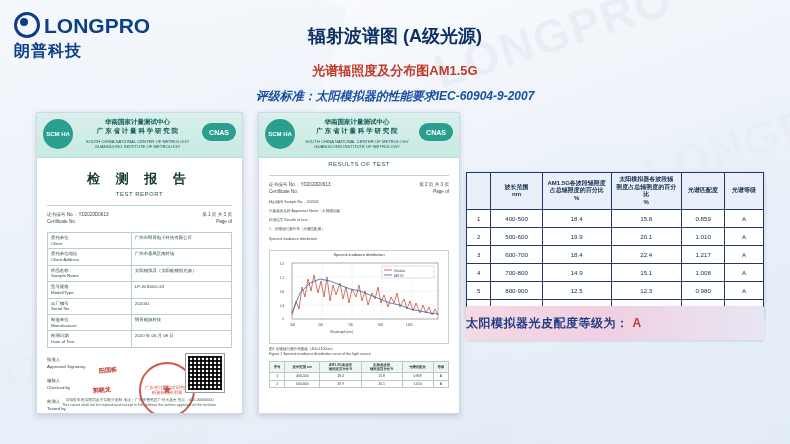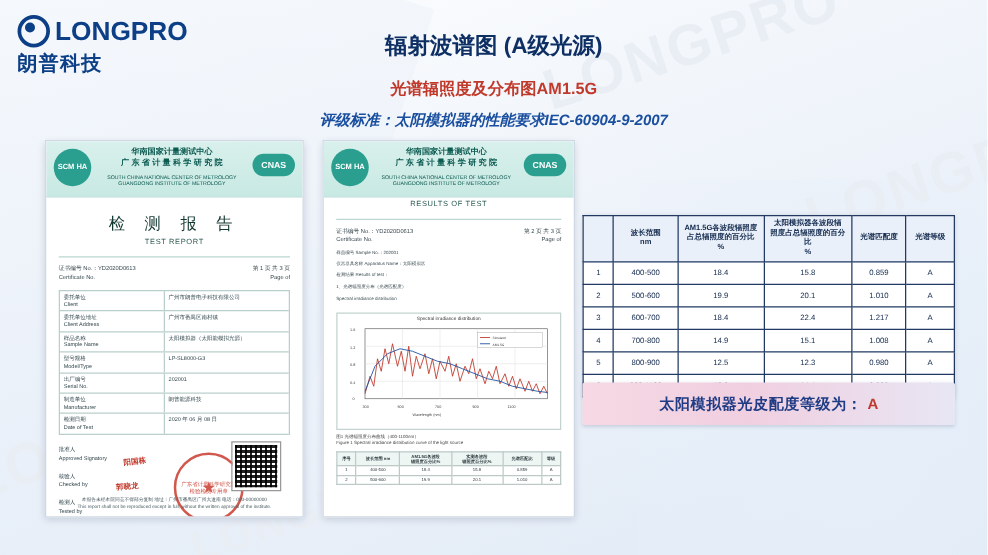--- a/index.html
+++ b/index.html
@@ -180,21 +180,21 @@
     position: absolute;
     left: 40px; right: 44px; top: 26px;
     text-align: center;
     font-size: 4.2px;
     color: #0a5a50;
     line-height: 1.3;
   }
   .doc-title {
     text-align: center;
     font-size: 13px;
-    font-weight: 400;
+    font-weight: 700;
     color: #11372f;
     letter-spacing: 6px;
     margin-top: 12px;
   }
   .doc-title-en {
     text-align: center;
     font-size: 6px;
     color: #2c5a52;
     margin-top: 3px;
     letter-spacing: .5px;
@@ -375,21 +375,20 @@
   .conclusion {
     position: absolute;
     left: 466px;
     top: 306px;
     width: 298px;
     height: 34px;
     background: linear-gradient(90deg, #f6d9e4 0%, #f0cfe0 45%, #e8e6f4 100%);
     border-radius: 2px;
     display: flex;
     align-items: center;
-    justify-content: center;
     box-shadow: 0 1px 3px rgba(20,40,80,.15);
   }
   .conclusion .txt {
     font-size: 12px;
     font-weight: 700;
     color: #1f3c85;
     letter-spacing: .5px;
   }
   .conclusion .grade {
     font-size: 12px;

